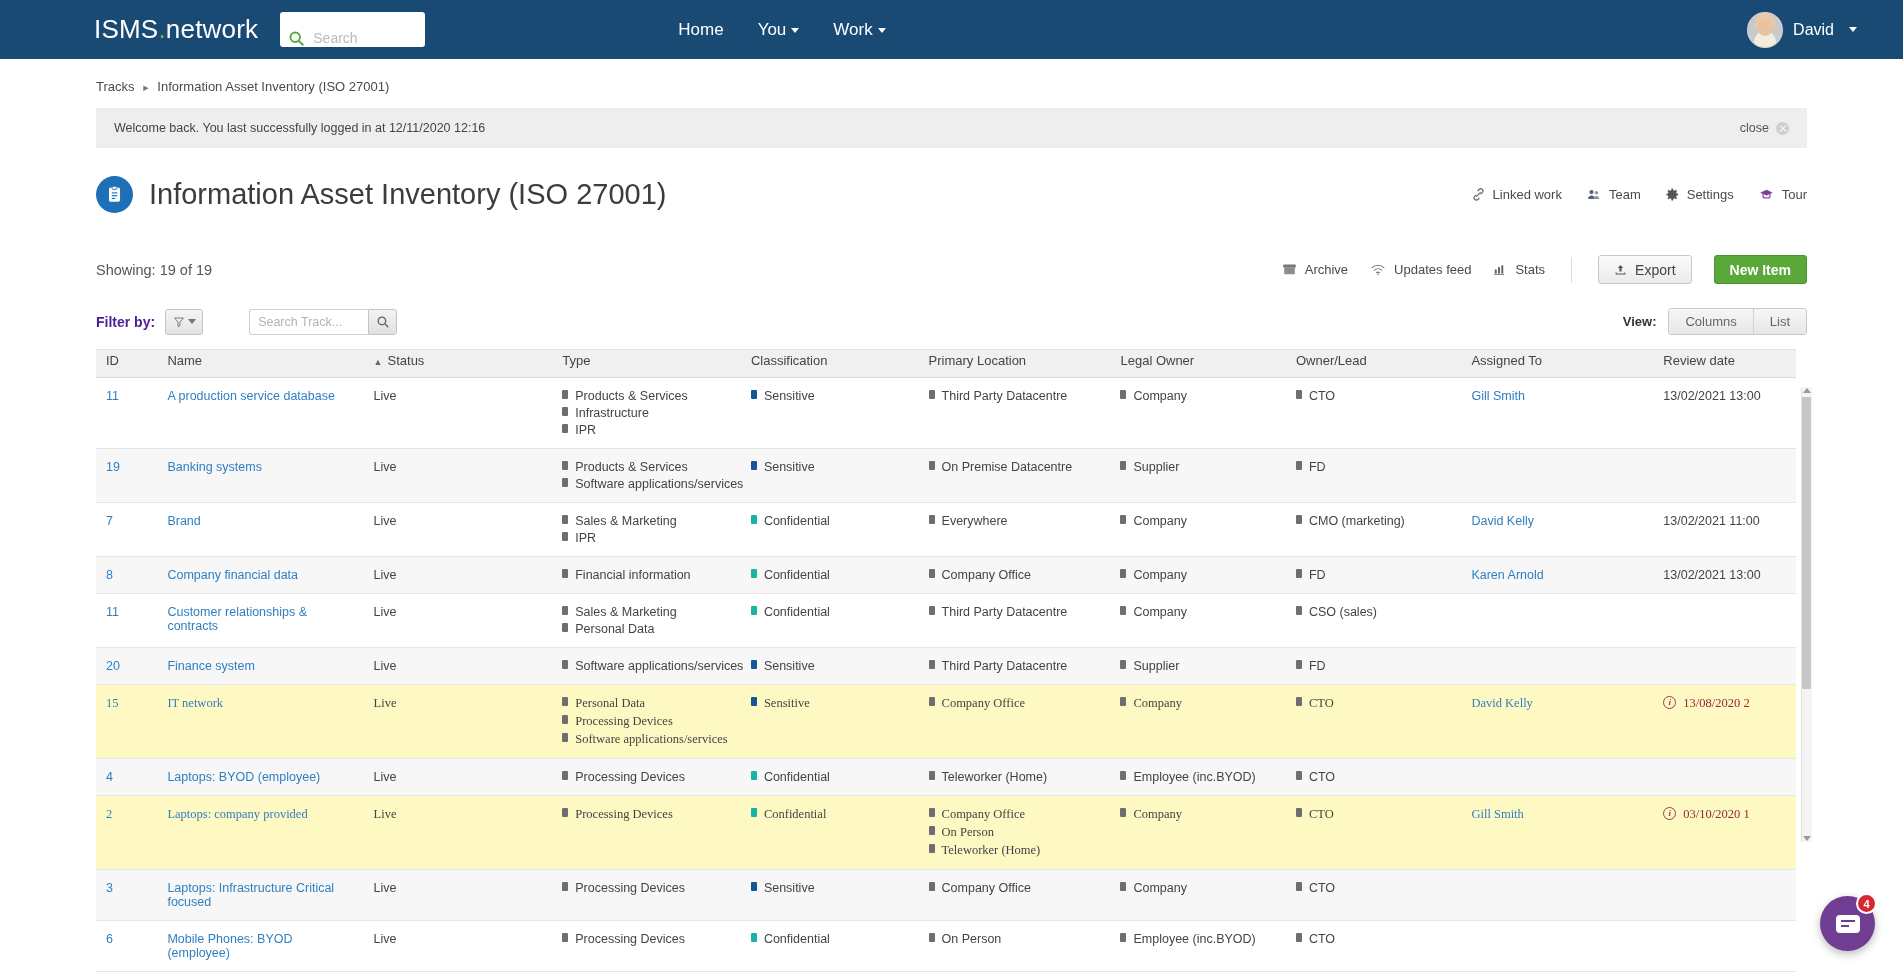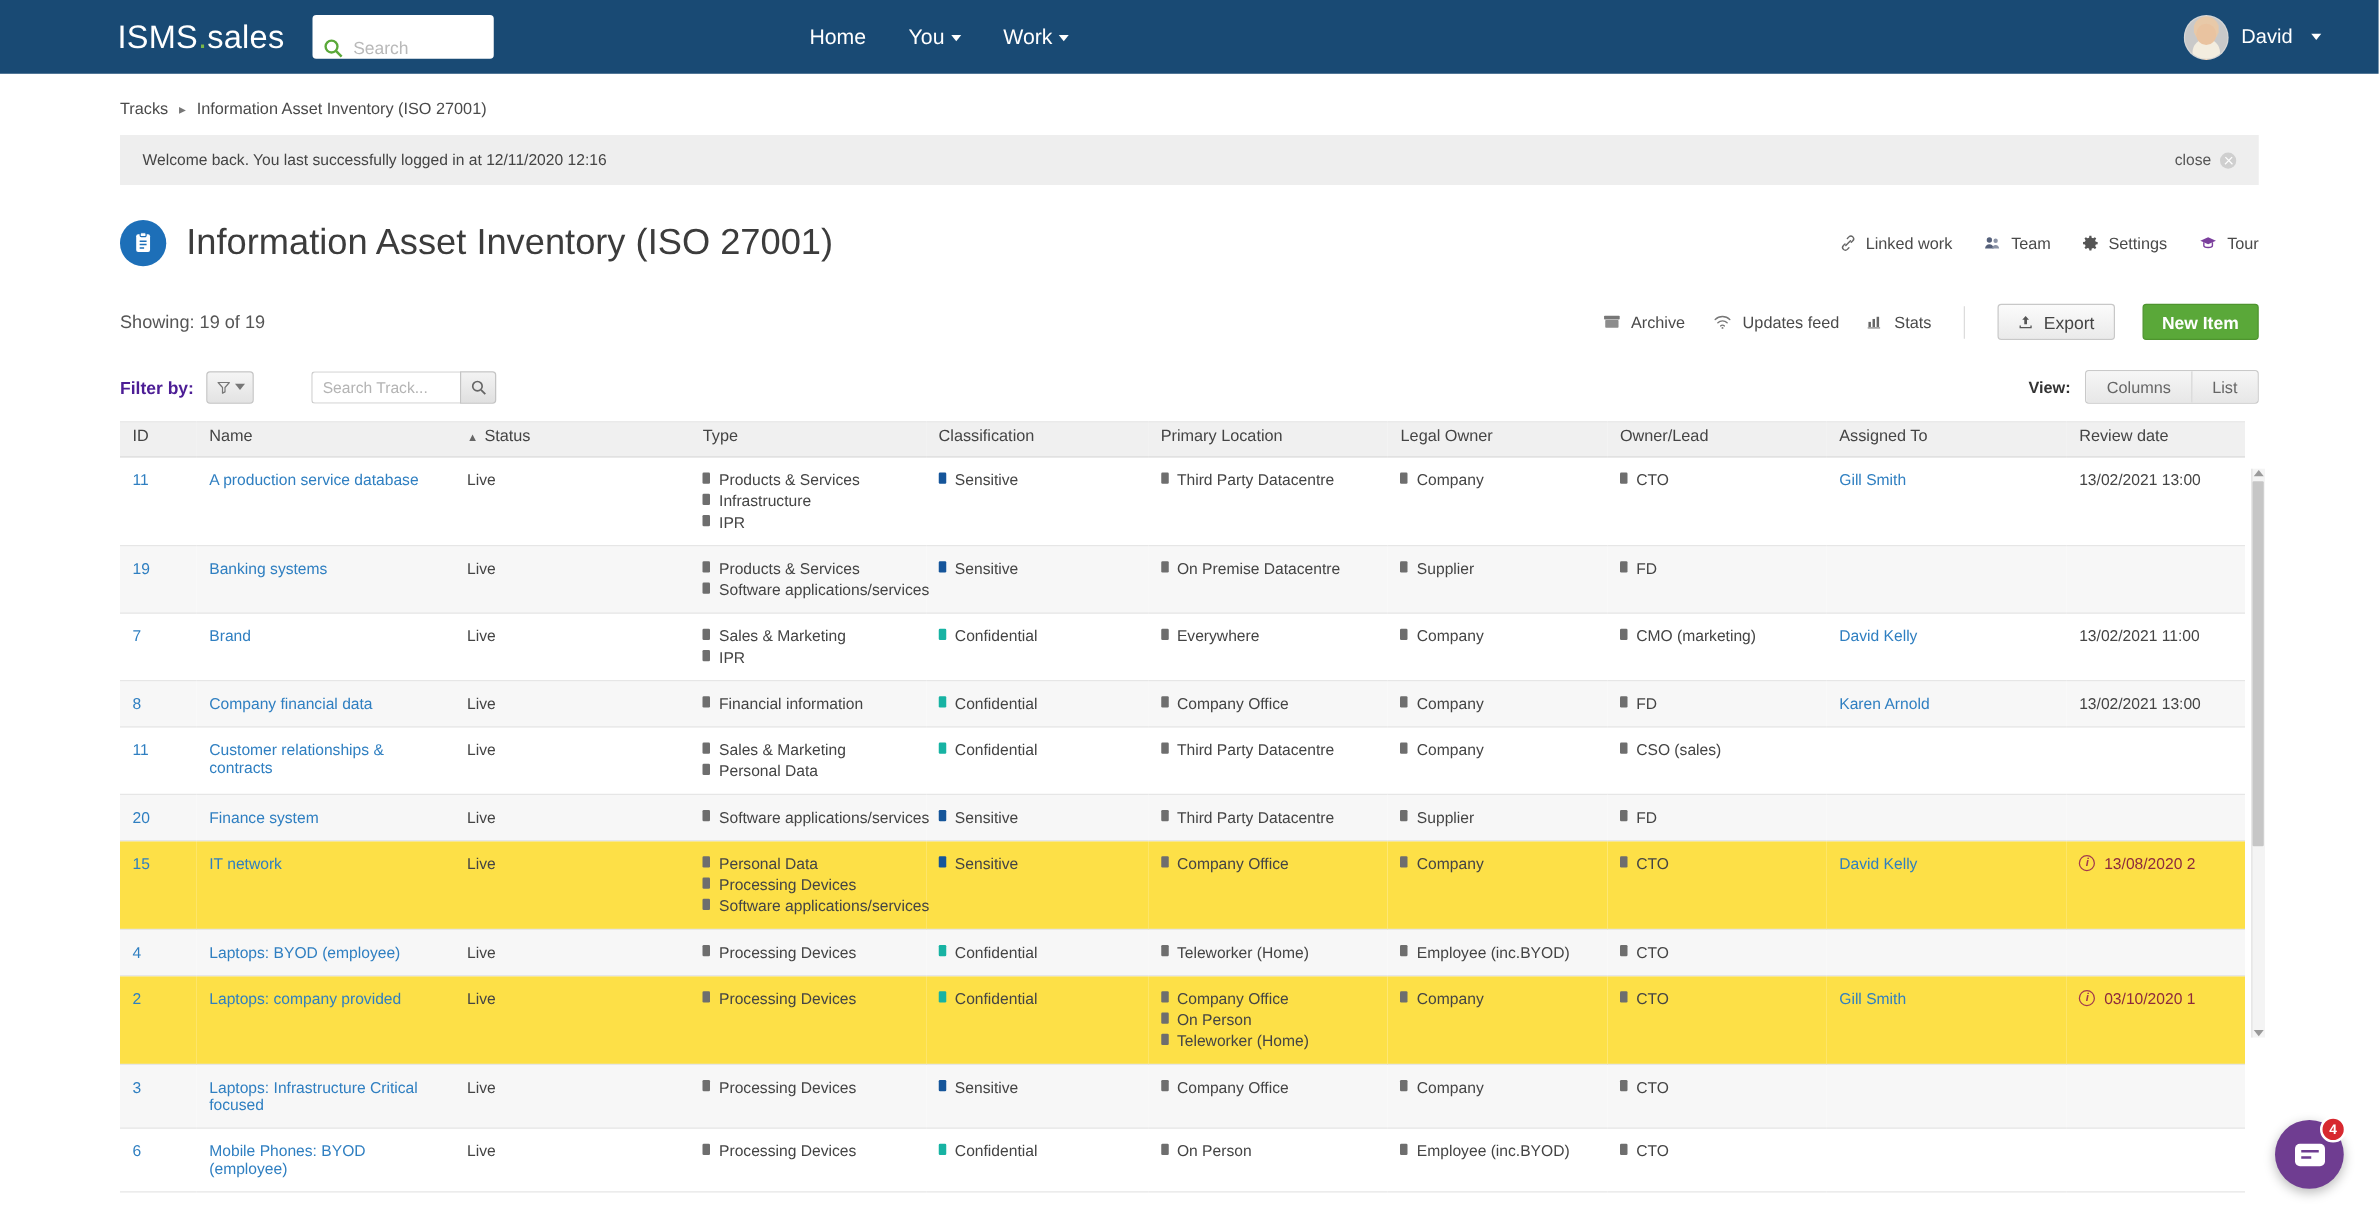--- a/index.html
+++ b/index.html
@@ -77,21 +77,21 @@
     width:37px;height:37px;border-radius:50%;background:#1d6fb8;
     display:flex;align-items:center;justify-content:center;flex:0 0 auto;
   }
   .title-icon svg{width:19px;height:19px;}
   .page-title{ font-size:29px; color:#3c3c3c; font-weight:400; margin-left:16px; }
   .title-actions{ margin-left:auto; display:flex; align-items:flex-start; gap:24px; }
   .taction{ display:flex;align-items:center;gap:7px;font-size:13px;color:#4a4a4a;cursor:pointer;}
   .taction svg{flex:0 0 auto;}
 
   
-  .showrow{ margin-top:30px; display:flex; align-items:center; }
+  .showrow{ margin-top:42px; display:flex; align-items:center; }
   .showing{ font-size:14.5px; color:#555; }
   .tools{ margin-left:auto; display:flex; align-items:center; gap:22px; }
   .tool{ display:flex;align-items:center;gap:8px;font-size:13px;color:#4a4a4a;cursor:pointer;}
   .vsep{ width:1px;height:26px;background:#dcdcdc;margin:0 4px; }
   .btn{
     height:29px;display:inline-flex;align-items:center;gap:8px;padding:12px 15px;
     border-radius:3px;font-size:14px;cursor:pointer;
   }
   .btn-export{ background:linear-gradient(#fbfbfb,#eaeaea); border:1px solid #c8c8c8; color:#444;}
   .btn-new{ background:#5aa839; border:1px solid #4e942f; color:#fff; font-weight:bold; }
@@ -127,21 +127,21 @@
   
   .tablewrap{ margin-top:14px; position:relative; }
   table{ border-collapse:collapse; width:1700px; table-layout:fixed; }
   th{
     background:#f0f0f0; text-align:left; font-weight:normal; font-size:13px; color:#444;
     padding:3px 8px 9px 10px; border-bottom:1px solid #dcdcdc; border-top:1px solid #e4e4e4;
   }
   th .sort{ font-size:9px;color:#666;margin-right:5px; }
   td{ padding:11px 8px 11px 10px; font-size:12.5px; color:#444; vertical-align:top; border-bottom:1px solid #e6e6e6; }
   tr.alt td{ background:#f7f7f7; }
-  tr.danger td{ background:#fde047; }
+  tr.danger td{ background:#fef9c3;font-family:Liberation Serif, serif; }
   td a{ color:#2f7fc1; text-decoration:none; }
   .bullet{ display:inline-block;width:6px;height:9px;background:#6e6e6e;margin-right:7px;vertical-align:1px;border-radius:1px;}
   .bullet.sensitive{ background:#15559a; }
   .bullet.confidential{ background:#17b3a3; }
   .multi div{ margin-bottom:3px; white-space:nowrap; }
   .multi div:last-child{ margin-bottom:0; }
   .rowscroll{ position:absolute; top:38px; right:-6px; width:12px; height:455px; }
   .rowscroll .track{ width:11px;height:100%;background:#f4f4f4;border-left:1px solid #e2e2e2;}
   .rowscroll .thumb{ position:absolute;top:10px;left:1px;width:9px;height:292px;background:#c6c6c6;border-radius:1px;}
   .rowscroll .arw{ position:absolute;left:2px;width:0;height:0;border-left:4px solid transparent;border-right:4px solid transparent;}
@@ -167,21 +167,21 @@
     position:absolute;top:-3px;right:-2px;width:21px;height:21px;border-radius:50%;
     background:#d7282f;color:#fff;font-size:11px;font-weight:bold;display:flex;align-items:center;justify-content:center;
     border:2px solid #fff;
   }
 </style>
 </head>
 <body>
 
 <div class="topbar">
   <div class="logo">
-    <span>ISMS</span><span class="dot">.</span><span>sales</span>
+    <span>ISMS</span><span class="dot">.</span><span>network</span>
   </div>
 
   <div class="search-box">
     <svg class="mag" viewBox="0 0 20 20">
       <circle cx="8.5" cy="8.5" r="5.6" fill="none" stroke="#5aa839" stroke-width="2.2"></circle>
       <line x1="12.6" y1="12.6" x2="18" y2="18" stroke="#5aa839" stroke-width="2.4"></line>
     </svg>
     <input placeholder="Search" style="">
   </div>
 

